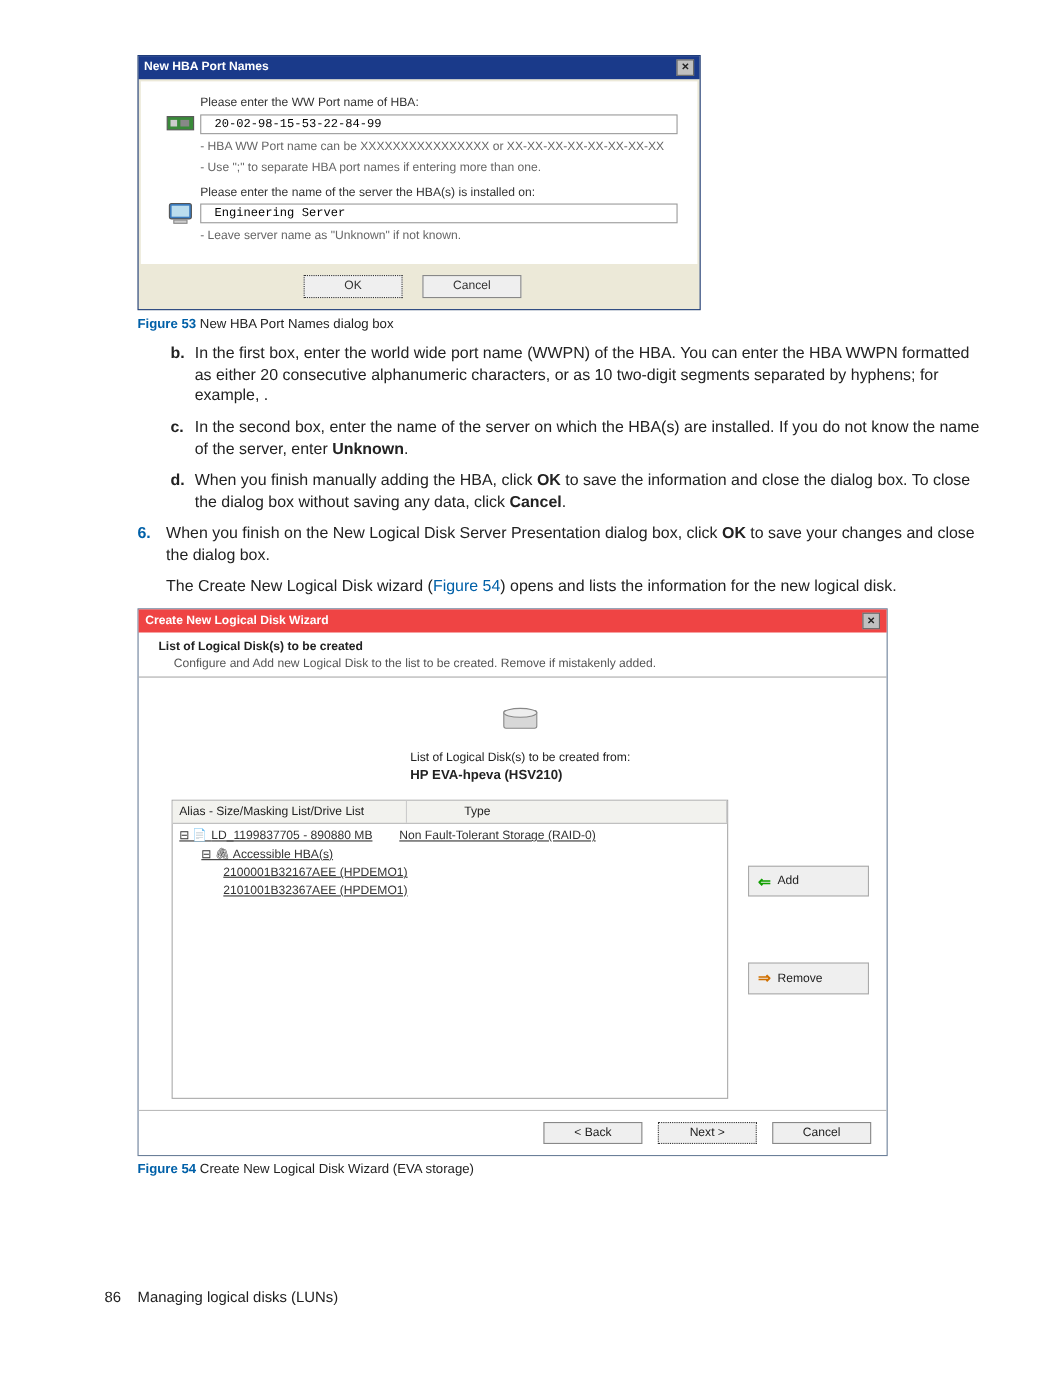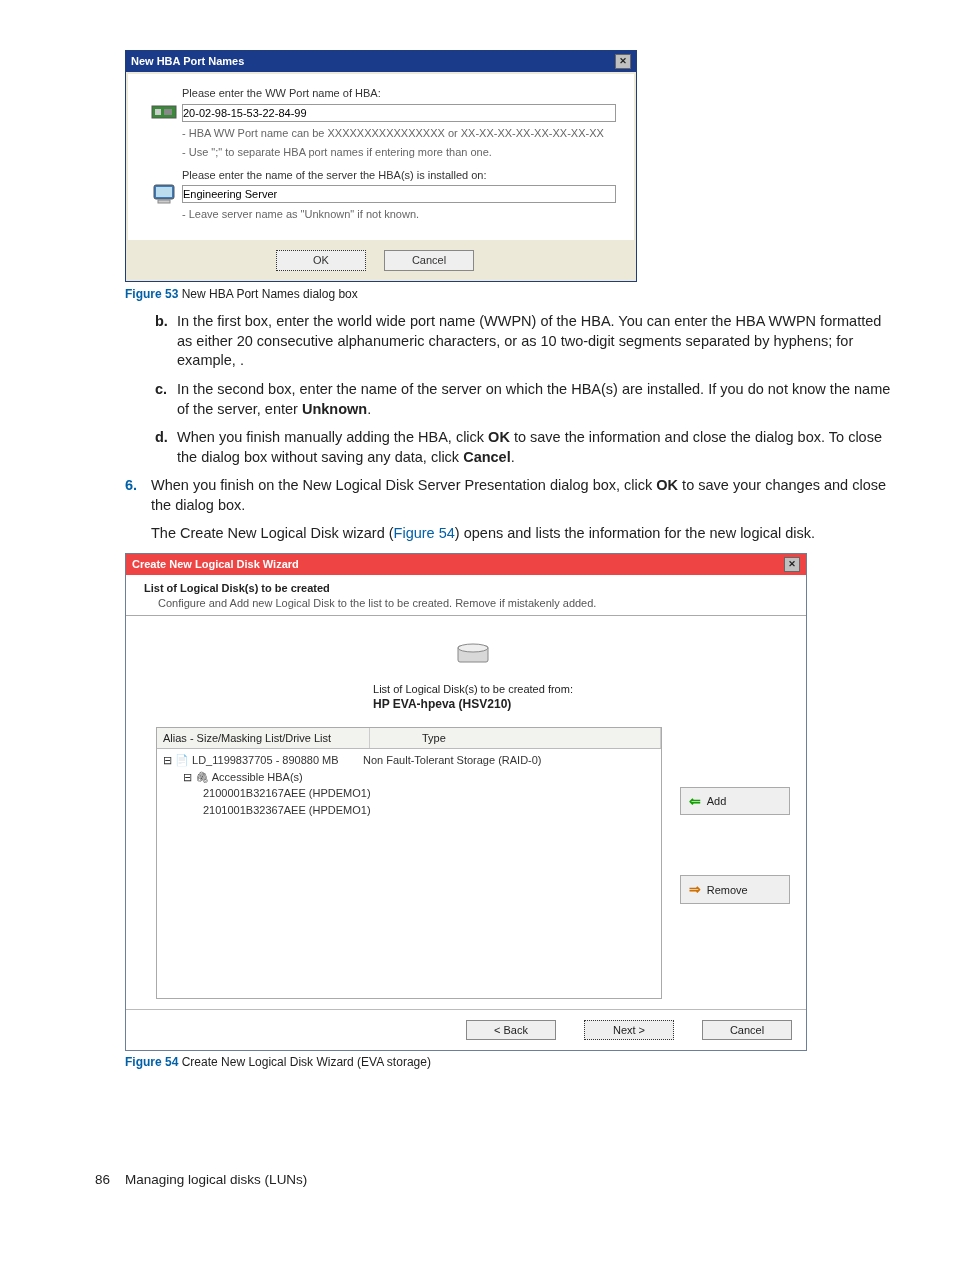--- a/index.html
+++ b/index.html
@@ -49,22 +49,22 @@
   .d1icon {
     width:36px; flex:none;
     display:flex;align-items:flex-start;justify-content:center;
     padding-top:14px;
   }
   .d1icon svg { width:28px;height:24px;}
   .d1content { flex:1; }
   .d1input {
     width:100%; box-sizing:border-box;
     border:1px solid #999; background:#fff;
-    font-family:Liberation Sans, sans-serif; font-size:11px;
-    padding:2px 0; color:#000;
+    font-family:Liberation Mono, monospace; font-size:11px;
+    padding:2px 12px; color:#000;
   }
   .d1note { color:#666; font-size:11px; margin-top:4px; }
   .dlg1-btns {
     padding:8px 12px 10px 0;
     display:flex;justify-content:center;gap:18px;
   }
   .win-btn {
     min-width:68px;
     border:1px solid #888;
     background:#efefef;
@@ -126,36 +126,36 @@
   }
   .table-head {
     display:flex; border-bottom:1px solid #bbb;
     background:#f2f2ee;
     font-size:11px;
     gap:46px;
   }
   .th { padding:3px 6px; border-right:1px solid #ccc;}
   .th.c1 { width:200px;}
   .th.c2 { flex:1;}
-  .tree { padding:3px 6px; line-height:1.5; color:#333;}
+  .tree { padding:3px 6px; line-height:1.5; color:#333;text-decoration:underline;}
   .tree-row { display:flex;}
   .tree-row .c1 { width:200px;}
   .side-btns { width:110px; padding-top:60px;}
   .side-btn {
     display:flex;align-items:center;gap:6px;
     border:1px solid #aaa; background:#efefef;
     padding:4px 8px; margin-bottom:60px;
     font-size:11px; justify-content:flex-start;
   }
   .arrow-left { color:#11a000; font-size:14px;font-weight:bold;}
   .arrow-right { color:#d07000; font-size:14px;font-weight:bold;}
   .dlg2-footer {
     border-top:1px solid #bbb;
     padding:10px 14px;
-    display:flex;justify-content:flex-end;gap:28px;
+    display:flex;justify-content:flex-end;gap:14px;
   }
   .page {
     margin-top:100px;
     font-size:13.5px;
   }
 </style>
 </head>
 <body>
 
 <div class="dlg1">

